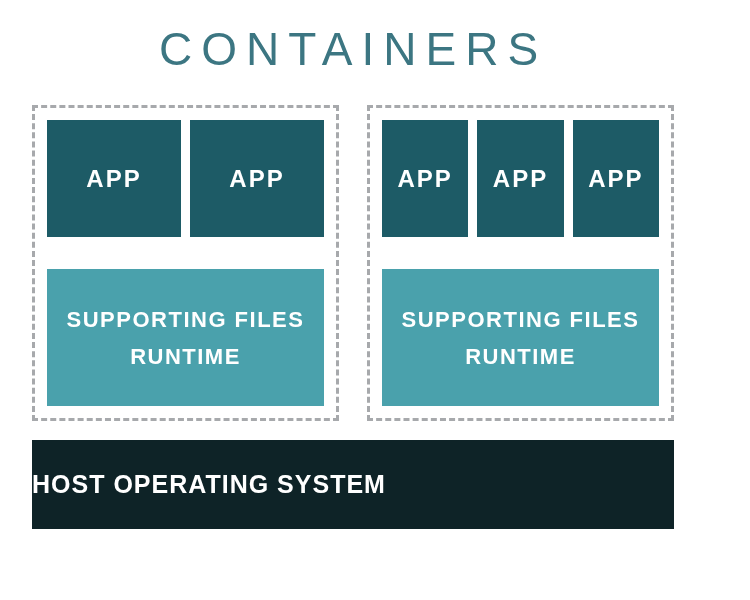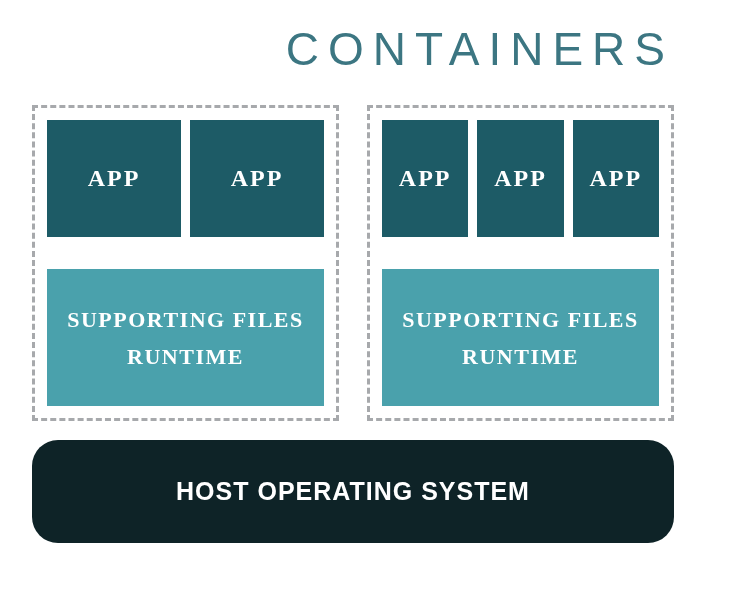--- a/index.html
+++ b/index.html
@@ -13,36 +13,35 @@
     height: 600px;
     background: #ffffff;
     overflow: hidden;
     font-family: "Liberation Sans", "DejaVu Sans", sans-serif;
   }
   .title {
     position: absolute;
     left: 32px;
     top: 22px;
     width: 642px;
-    text-align: right;
+    text-align: center;
     font-size: 46px;
     font-weight: 300;
     letter-spacing: 9px;
     color: var(--title-color, #3c7682);
     white-space: nowrap;
   }
   .containers-row {
     position: absolute;
     left: 32px;
     top: 105px;
     width: 642px;
     height: 316px;
     display: flex;
     gap: 28px;
-    font-family: Liberation Serif, serif;
   }
   .container-box {
     flex: 1;
     box-sizing: border-box;
     border: 3px dashed var(--dashed-border, #a7a9ac);
     padding: 12px;
     display: flex;
     flex-direction: column;
     gap: 12px;
     background: #ffffff;
@@ -77,30 +76,28 @@
     letter-spacing: 1.5px;
     line-height: 37px;
     text-align: center;
     margin-top: 20px;
   }
   .host-bar {
     position: absolute;
     left: 32px;
     top: 440px;
     width: 642px;
-    height: 103px;
+    height: 89px;
     background: var(--host-bar, #0e2327);
     color: var(--label-text, #ffffff);
     display: flex;
     align-items: center;
-    justify-content: center;
     font-size: 25px;
     font-weight: bold;
     letter-spacing: 1px;
-    border-radius: 26px;
   }
 </style>
 </head>
 <body>
 
 <div class="stage">
 
   <div class="title">CONTAINERS</div>
 
   <div class="containers-row">

